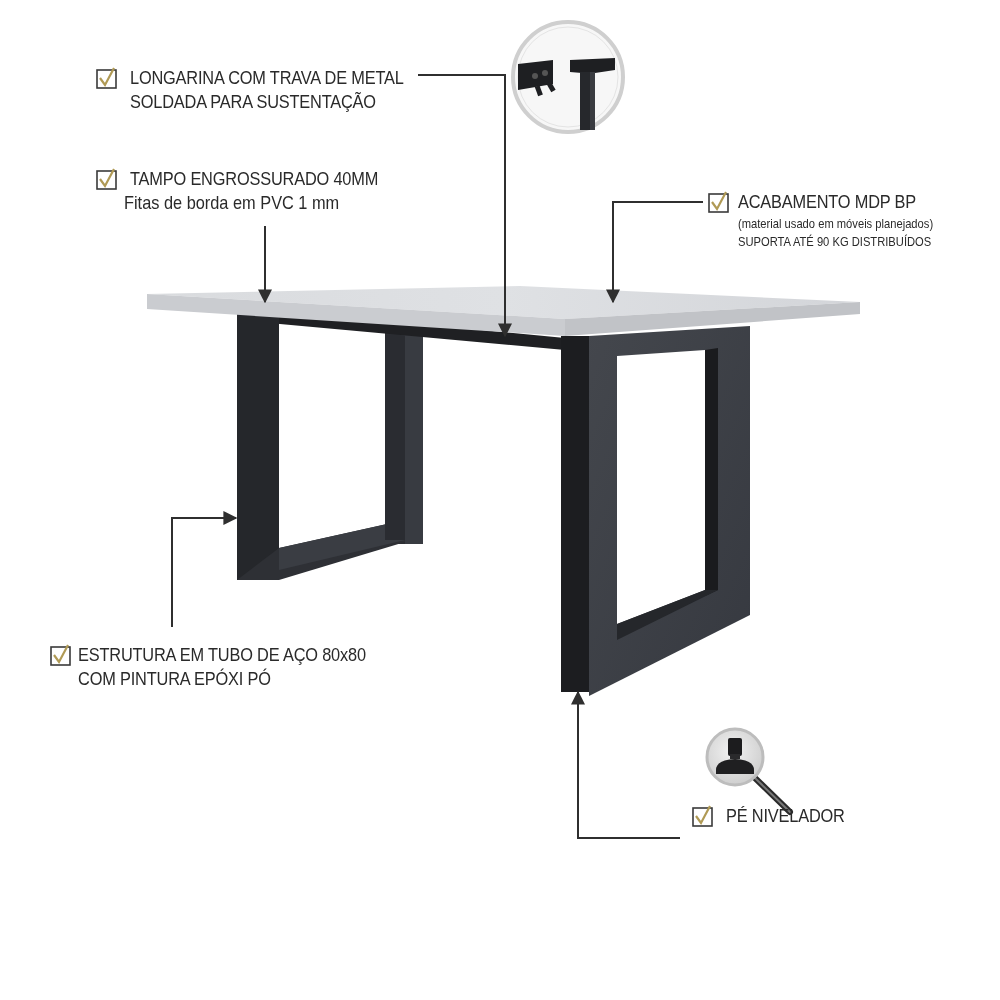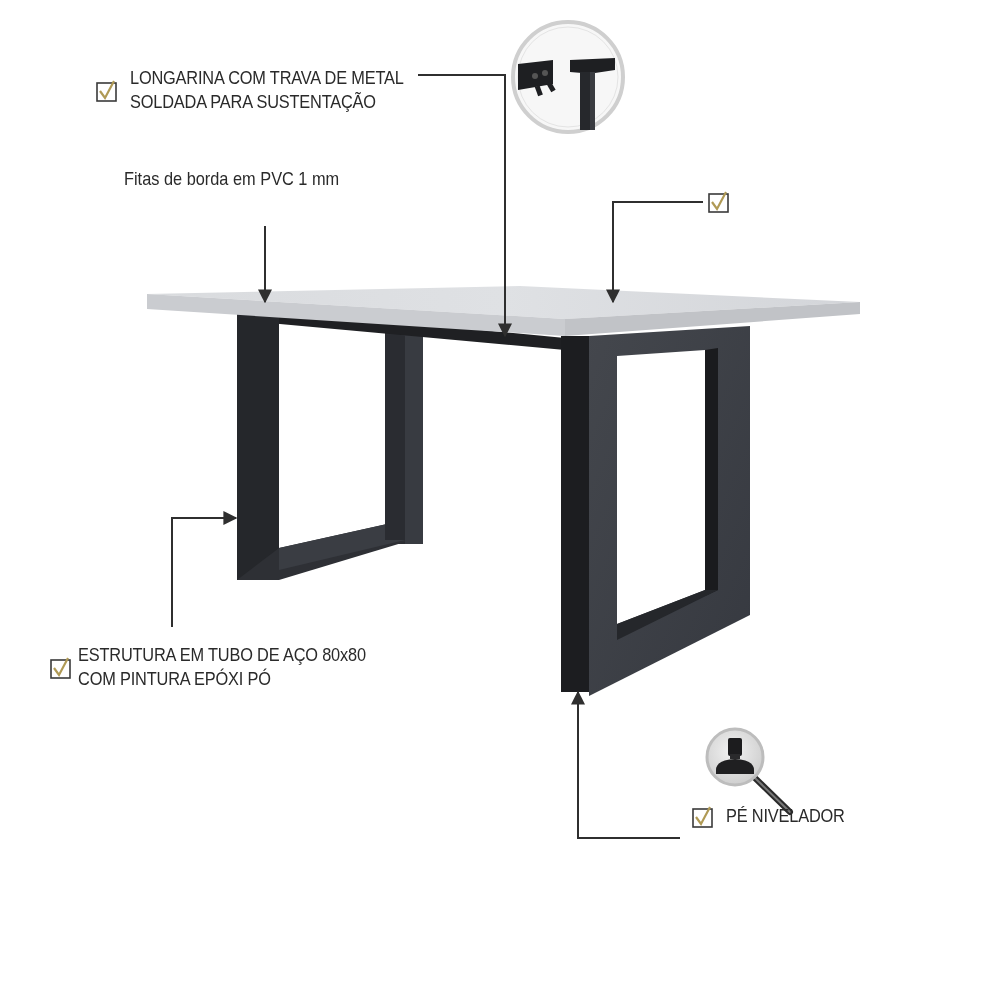--- a/index.html
+++ b/index.html
@@ -1,20 +1,20 @@
 <!DOCTYPE html>
 <html><head>
 <meta charset="utf-8">
 <style>
   html, body { margin: 0; padding: 0; background: #ffffff; }
   body { width: 1000px; height: 1000px; position: relative; overflow: hidden;
          font-family: "Liberation Sans", "DejaVu Sans", sans-serif; color: #2b2b2b; }
   .scene { position: absolute; left: 0; top: 0; width: 1000px; height: 1000px; }
   .callout { position: absolute; }
-  .row { display: flex; align-items: center; }
+  .row { display: flex; align-items: flex-start; }
   .chk { width: 22px; height: 22px; flex: 0 0 22px; margin-right: 12px; margin-top: 1px; }
   .t-head { font-size: 19px; line-height: 24px; letter-spacing: -0.2px; font-stretch: condensed;
             color: #2a2a2a; white-space: nowrap; transform: scaleX(0.86); transform-origin: left center; }
   .t-sub  { font-size: 19px; line-height: 24px; color: #2a2a2a; white-space: nowrap;
             transform: scaleX(0.86); transform-origin: left center; }
   .t-small { font-size: 13px; line-height: 20px; color: #2a2a2a; white-space: nowrap;
              transform: scaleX(0.86); transform-origin: left center; }
 </style>
 </head>
 <body>
@@ -116,29 +116,41 @@
       <path d="M4,11 L9,18 L18,1" fill="none" stroke="#b09a55" stroke-width="2.2"></path>
     </svg>
     <div>
       <div class="t-head">LONGARINA COM TRAVA DE METAL</div>
       <div class="t-head">SOLDADA PARA SUSTENTAÇÃO</div>
     </div>
   </div>
 </div>
 
 <div class="callout" style="left:96px; top:167px;">
+  <div class="row">
+    <svg class="chk" viewBox="0 0 22 22">
+      <rect x="1" y="3" width="19" height="18" fill="#fff" stroke="#3a3a3a" stroke-width="1.6"></rect>
+      <path d="M4,11 L9,18 L18,1" fill="none" stroke="#b09a55" stroke-width="2.2"></path>
+    </svg>
+    <div class="t-head">TAMPO ENGROSSURADO 40MM</div>
+  </div>
   <div class="t-sub" style="margin-left:28px;">Fitas de borda em PVC 1 mm</div>
 </div>
 
 <div class="callout" style="left:708px; top:190px;">
   <div class="row">
     <svg class="chk" viewBox="0 0 22 22" style="margin-right:8px;">
       <rect x="1" y="3" width="19" height="18" fill="#fff" stroke="#3a3a3a" stroke-width="1.6"></rect>
       <path d="M4,11 L9,18 L18,1" fill="none" stroke="#b09a55" stroke-width="2.2"></path>
     </svg>
+    <div>
+      <div class="t-head">ACABAMENTO MDP BP</div>
+      <div class="t-small">(material usado em móveis planejados)</div>
+      <div class="t-small" style="line-height:16px;">SUPORTA ATÉ 90 KG DISTRIBUÍDOS</div>
+    </div>
   </div>
 </div>
 
 <div class="callout" style="left:50px; top:643px;">
   <div class="row">
     <svg class="chk" viewBox="0 0 22 22" style="margin-right:6px;">
       <rect x="1" y="3" width="19" height="18" fill="#fff" stroke="#3a3a3a" stroke-width="1.6"></rect>
       <path d="M4,11 L9,18 L18,1" fill="none" stroke="#b09a55" stroke-width="2.2"></path>
     </svg>
     <div>

